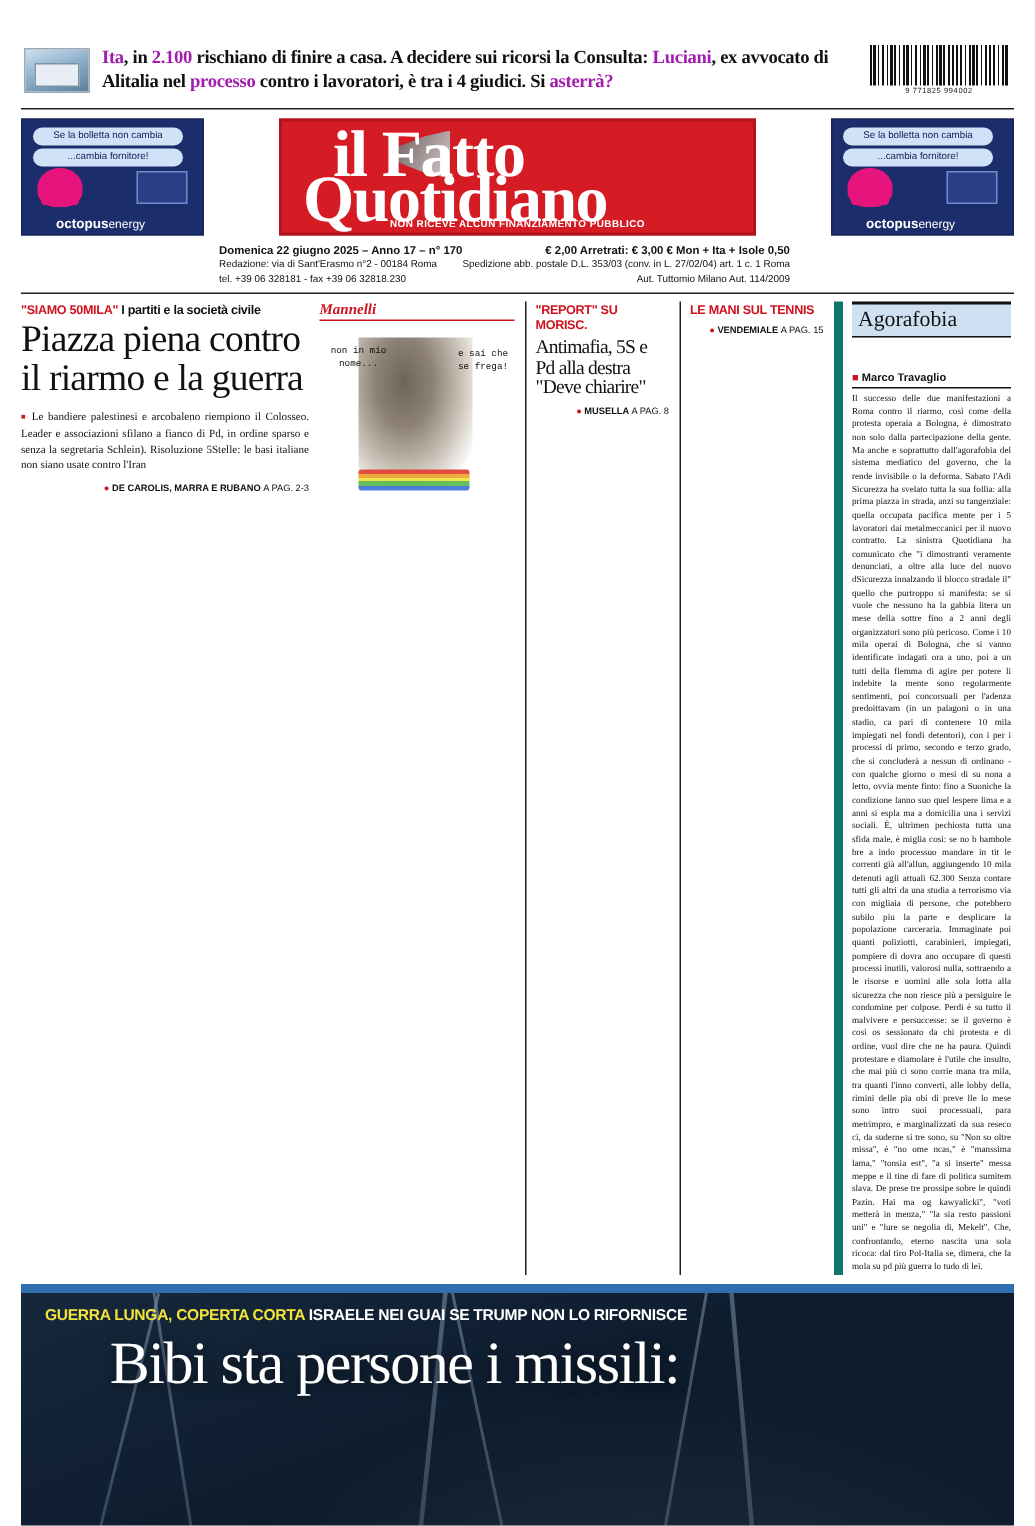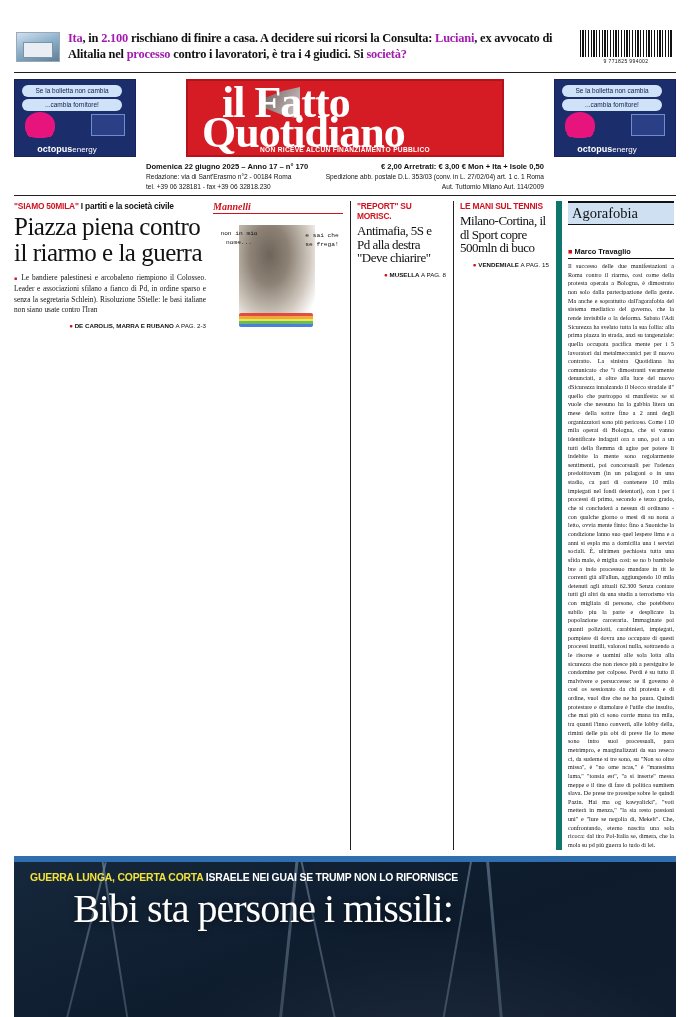--- a/index.html
+++ b/index.html
@@ -74,21 +74,21 @@
   .mast-mega {
     position:absolute; top:6px; left:72px; width:40px; height:32px;
     background: linear-gradient(120deg,#5c5c5c,#d9d9d9);
     clip-path: polygon(0 40%, 58% 12%, 100% 0, 100% 100%, 58% 88%, 0 60%);
     opacity:.92;
   }
   .mast-tag {
     position:absolute; bottom:2px; left:0; right:0; text-align:center;
     font-family:"Liberation Sans",sans-serif; font-size:6.6px; font-weight:700; color:#fff; letter-spacing:.3px;
   }
-  .mast-info { width:100%; display:flex; justify-content:space-between; margin-top:4px; }
+  .mast-info { width:100%; display:flex; margin-top:4px; }
   .mast-left, .mast-right { font-size:6.6px; line-height:1.45; font-family:"Liberation Sans",sans-serif; }
   .mast-left .big, .mast-right .big { font-size:7.6px; font-weight:700; }
   .mast-left { text-align:left; padding-left:4px;}
   .mast-right { text-align:right; padding-right:4px;}
 
   .rule-mid { height:1px; background:#231f20; margin: 4px 14px 0 14px; }
 
   
   .upper { display:flex; padding: 5px 14px 0 14px; gap:7px; }
   .col-a { width: 192px; flex:0 0 192px; }
@@ -168,21 +168,21 @@
   .side-k { font-family:"Liberation Sans",sans-serif; font-size:8.2px; font-weight:700; color:#f2e33b; letter-spacing:-0.2px; line-height:1.2;}
 </style>
 </head>
 <body>
 
 <div class="page">
 
   <div class="topstrip">
     <div class="strip-thumb"></div>
     <div class="strip-text">
-      <span class="rd">Ita</span><span>, in </span><span class="rd">2.100</span><span> rischiano di finire a casa. A decidere sui ricorsi la Consulta: </span><span class="rd">Luciani</span><span>, ex avvocato di Alitalia nel </span><span class="rd">processo</span><span> contro i lavoratori, è tra i 4 giudici. Si </span><span class="rd">società?</span>
+      <span class="rd">Ita</span><span>, in </span><span class="rd">2.100</span><span> rischiano di finire a casa. A decidere sui ricorsi la Consulta: </span><span class="rd">Luciani</span><span>, ex avvocato di Alitalia nel </span><span class="rd">processo</span><span> contro i lavoratori, è tra i 4 giudici. Si </span><span class="rd">asterrà?</span>
     </div>
     <div class="barcode">
       <div class="bars"></div>
       <div class="barcode-num">9 771825 994002</div>
     </div>
   </div>
   <div class="rule-thin"></div>
 
   <div class="masthead">
     <div class="ad-box">
@@ -258,21 +258,20 @@
       <div class="h-serif h-sm">Antimafia, 5S e Pd alla destra "Deve chiarire"</div>
       <div class="byref">
         <span class="dot">●</span>
         <span>MUSELLA</span>
         <span class="pg">A PAG. 8</span>
       </div>
     </div>
 
     <div class="col-d divider-v">
       <div class="kicker">LE MANI SUL TENNIS</div>
-      <div class="h-serif h-sm">Milano-Cortina, il dl Sport copre 500mln di buco</div>
       <div class="byref">
         <span class="dot">●</span>
         <span>VENDEMIALE</span>
         <span class="pg">A PAG. 15</span>
       </div>
     </div>
 
     <div class="col-e">
       <div class="agora-head">Agorafobia</div>
       <div class="agora-by">

